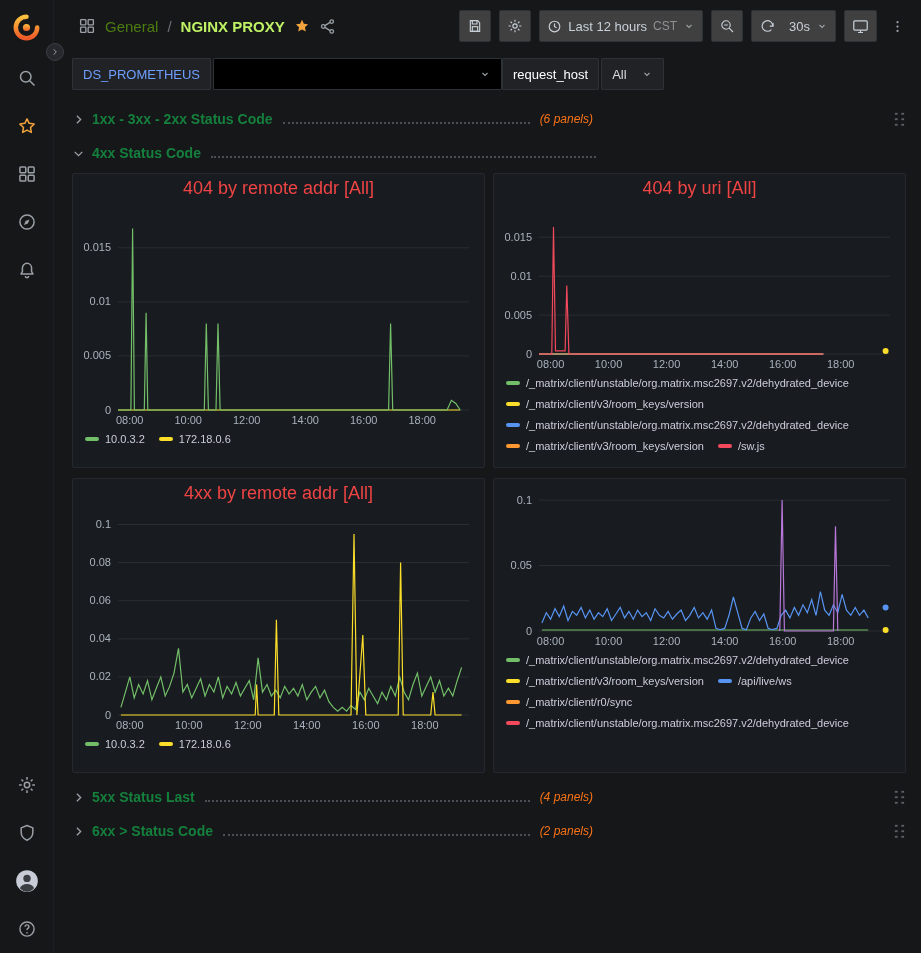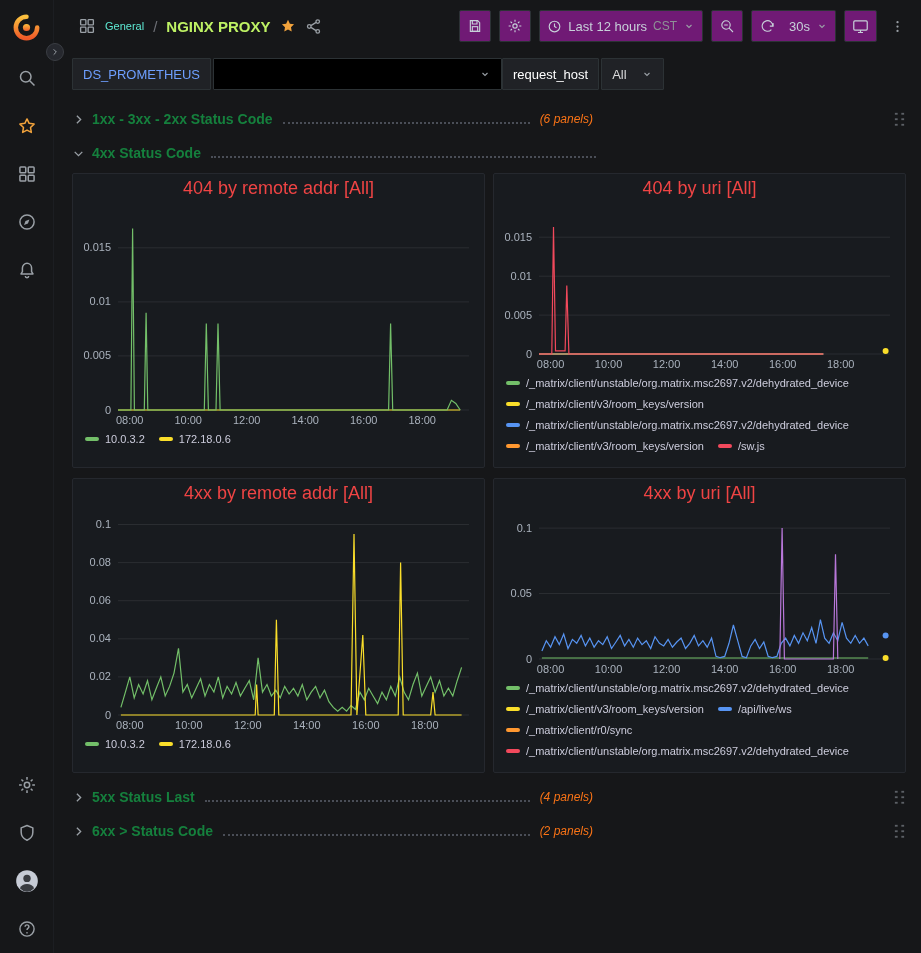--- a/index.html
+++ b/index.html
@@ -12,25 +12,25 @@
   .logo{height:54px;display:flex;align-items:center;justify-content:center;cursor:pointer}
   .side-item{width:54px;height:48px;display:flex;align-items:center;justify-content:center;cursor:pointer}
   .side-spacer{flex:1}
   .sidebar-toggle{position:absolute;left:46px;top:43px;width:18px;height:18px;border-radius:50%;background:#26282e;border:1px solid #3a3d43;color:#9aa0a6;display:flex;align-items:center;justify-content:center;z-index:20;cursor:pointer;padding:0}
 
   
   .main{flex:1;display:flex;flex-direction:column;min-width:0}
 
   .navbar{height:52px;flex:none;display:flex;align-items:center;padding:0 12px 0 24px;gap:9px}
   .nav-ic{display:flex;color:#9aa0a6}
-  .crumb-section{font-size:11px;color:#5eead4;cursor:pointer}
+  .crumb-section{font-size:15px;color:#4d7c0f;cursor:pointer}
   .crumb-sep{font-size:15px;color:#6e7076}
   .crumb-title{font-size:15px;font-weight:600;color:#bef264;cursor:pointer}
   .nav-right{margin-left:auto;display:flex;align-items:center;gap:8px}
-  .tbtn{height:32px;min-width:32px;display:inline-flex;align-items:center;justify-content:center;gap:6px;background:#701a75;border:1px solid #2c3235;border-radius:2px;color:#c7d0d9;font-size:13px;padding:0 7px;cursor:pointer;font-family:inherit}
+  .tbtn{height:32px;min-width:32px;display:inline-flex;align-items:center;justify-content:center;gap:6px;background:#404040;border:1px solid #2c3235;border-radius:2px;color:#c7d0d9;font-size:13px;padding:0 7px;cursor:pointer;font-family:inherit}
   .tbtn .tz{color:#8e9196;font-size:12px}
   .tbtn.naked{border:none;background:transparent;min-width:24px;padding:0 2px}
   .split-l{border-top-right-radius:0;border-bottom-right-radius:0}
   .split-r{border-top-left-radius:0;border-bottom-left-radius:0;margin-left:-9px;border-left:none}
 
   .subnav{flex:none;display:flex;align-items:flex-end;padding:6px 13px 8px 18px;}
   .var-group{display:flex;align-items:stretch;gap:2px}
   .var-box{height:32px;display:flex;align-items:center;background:#202226;border:1px solid #2c3235;border-radius:1px;padding:0 10px;font-size:13px}
   .var-label-blue{color:#6e9fff;cursor:pointer}
   .var-label{color:#ffffff}
@@ -397,21 +397,20 @@
                 <span>10.0.3.2</span>
               </span>
               <span class="legend-item">
                 <span class="legend-marker" style="background: rgb(250, 222, 42);"></span>
                 <span>172.18.0.6</span>
               </span>
             </div>
         </section>
 
         <section class="panel tall">
-          <header class="panel-title">4xx by uri [All]</header>
           <svg class="chart" width="405" height="170" viewBox="0 0 405 170">
               <line class="grid" x1="42" x2="393" y1="152.0" y2="152.0"></line>
               <text class="ytick" text-anchor="end" x="35" y="155.5">0</text>
               <line class="grid" x1="42" x2="393" y1="86.5" y2="86.5"></line>
               <text class="ytick" text-anchor="end" x="35" y="90.0">0.05</text>
               <line class="grid" x1="42" x2="393" y1="21.1" y2="21.1"></line>
               <text class="ytick" text-anchor="end" x="35" y="24.6">0.1</text>
               <text class="xtick" text-anchor="middle" x="53.6" y="166">08:00</text>
               <text class="xtick" text-anchor="middle" x="111.6" y="166">10:00</text>
               <text class="xtick" text-anchor="middle" x="169.6" y="166">12:00</text>

